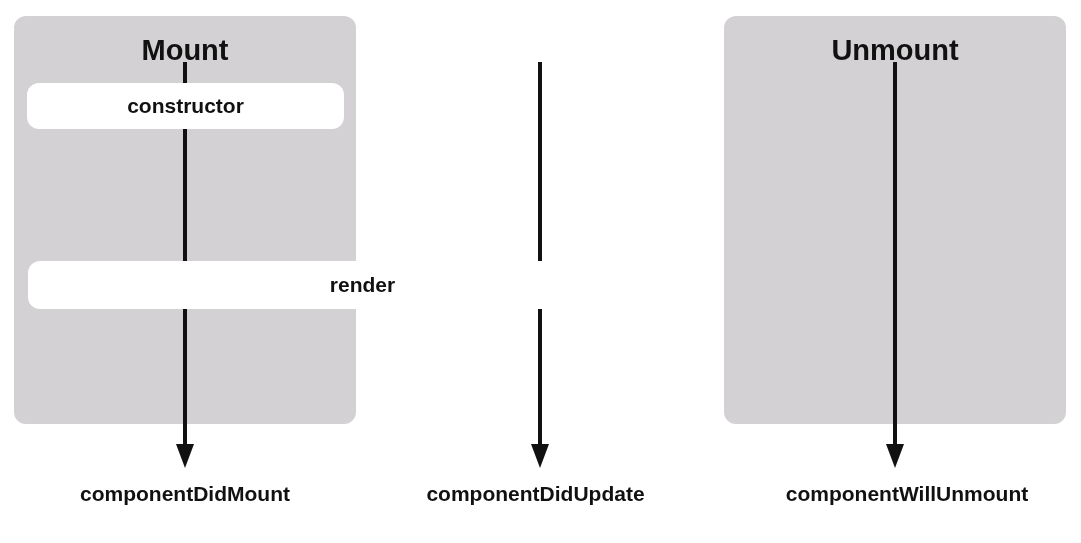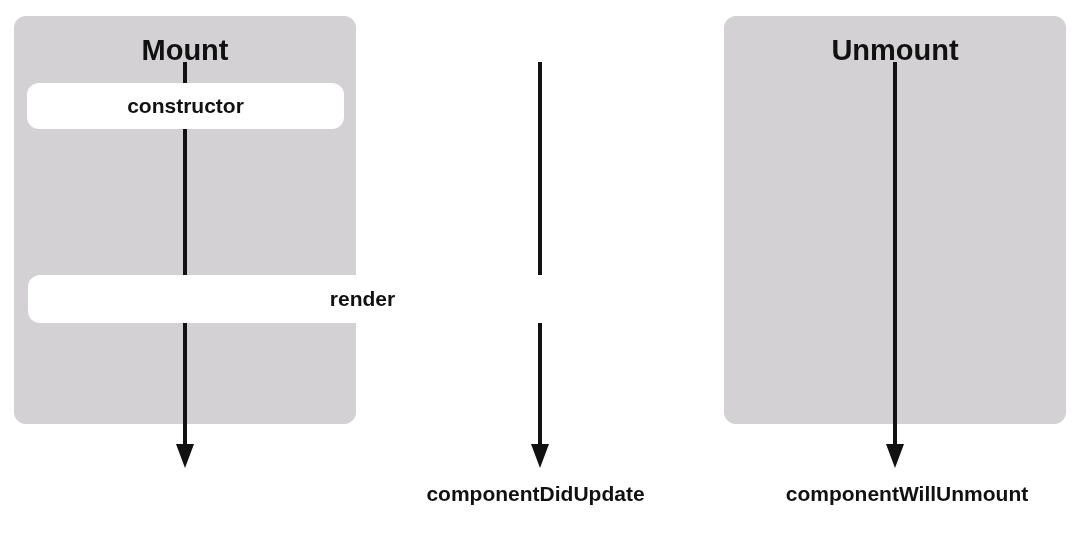--- a/index.html
+++ b/index.html
@@ -35,21 +35,21 @@
   .arrows line{stroke:var(--arrow);stroke-width:4;}
   .arrows polygon{fill:var(--arrow);}
   .nodebox{
     position:absolute;z-index:2;
     background:var(--box_bg);
     border-radius:12px;
     display:flex;align-items:center;justify-content:center;
     font-size:21px;font-weight:bold;
   }
   .box-constructor{left:27px;top:83px;width:317px;height:46px;}
-  .box-render{left:28px;top:275px;width:669px;height:48px;}
+  .box-render{left:28px;top:261px;width:669px;height:48px;}
   .box-bottom{top:469px;height:49px;}
   .box-didmount{left:27px;width:316px;}
   .box-didupdate{left:383px;width:261px;padding-left:44px;}
   .box-willunmount{left:737px;width:316px;padding-left:24px;}
 </style>
 </head>
 <body>
 
 <div class="canvas">
 
@@ -72,18 +72,19 @@
     <g>
       <line x1="895" y1="62" x2="895" y2="448"></line>
       <polygon points="886,444 904,444 895,468"></polygon>
     </g>
   </svg>
 
   <div class="nodebox box-constructor">constructor</div>
 
   <div class="nodebox box-render">render</div>
 
+  <div class="nodebox box-bottom box-didmount">componentDidMount</div>
 
   <div class="nodebox box-bottom box-didupdate">componentDidUpdate</div>
 
   <div class="nodebox box-bottom box-willunmount">componentWillUnmount</div>
 
 </div>
 
 </body></html>

